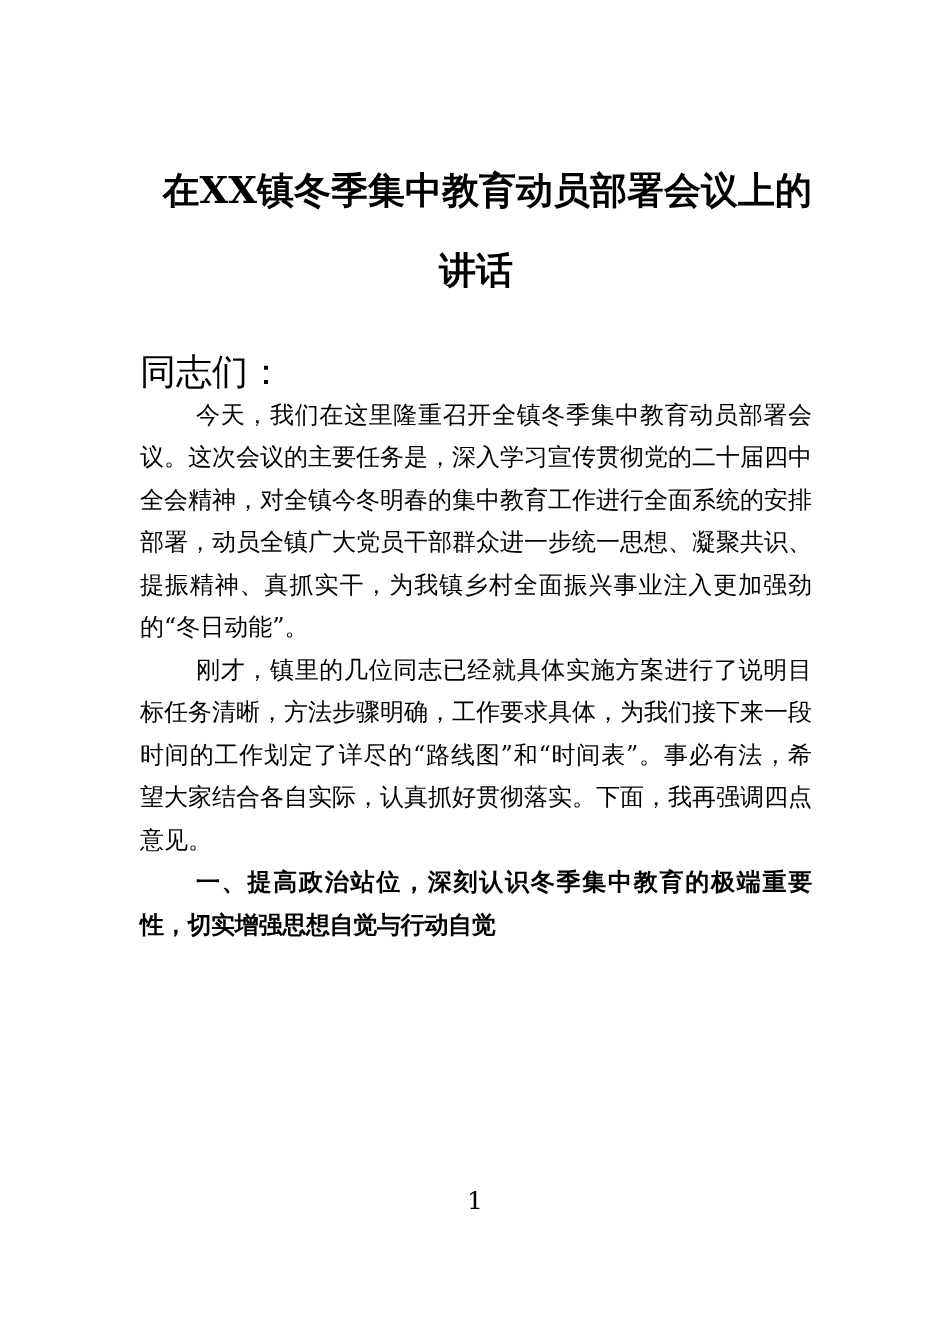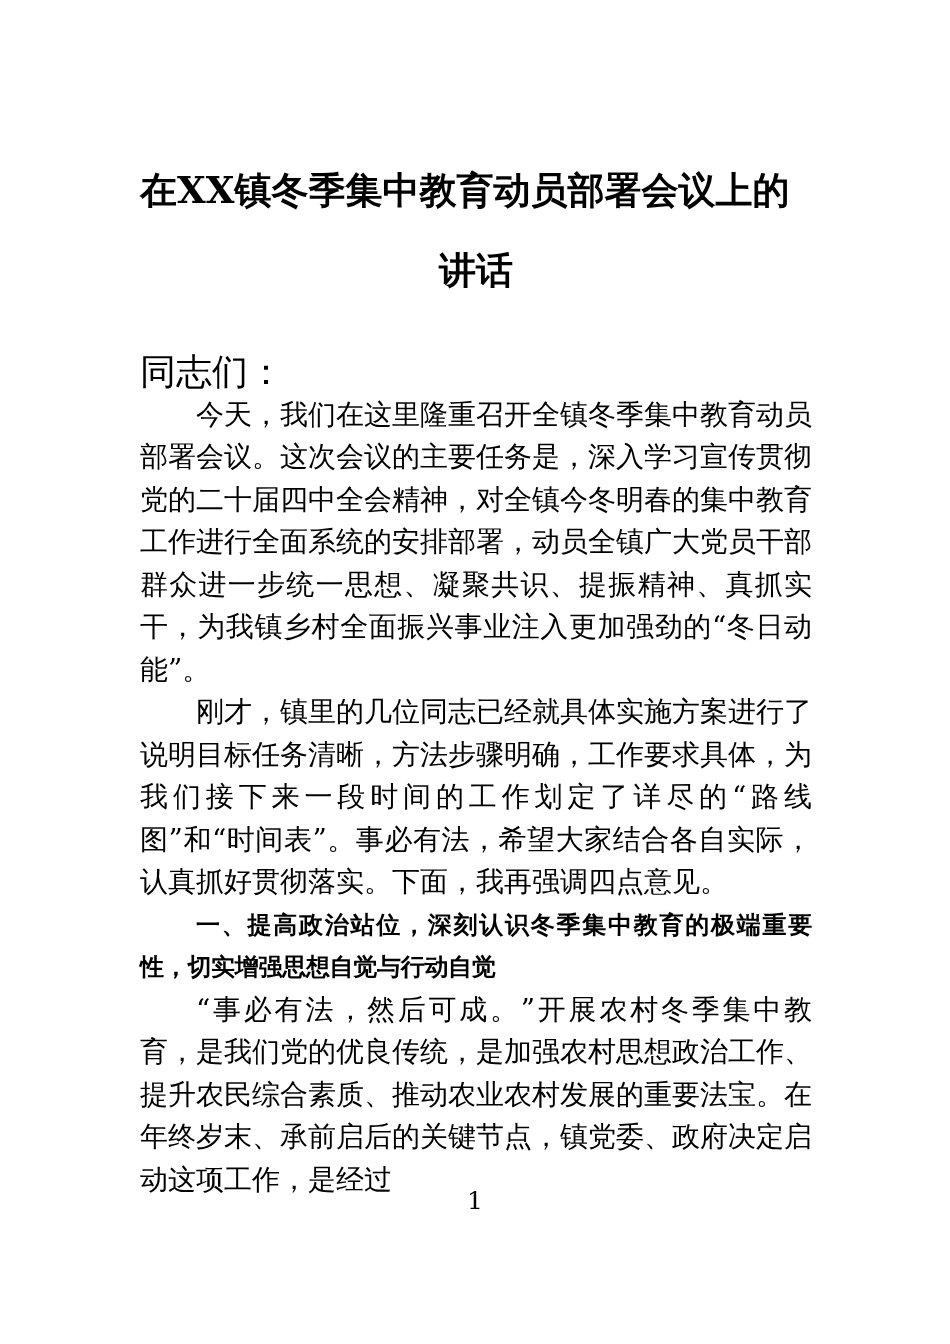--- a/index.html
+++ b/index.html
@@ -33,21 +33,21 @@
   }
 
   
   .doc-title {
     margin: 0;
     padding: 0;
     font-family: "DejaVu Serif", "Liberation Serif", serif;
     font-weight: bold;
     font-size: 37px;
     line-height: 80px;
-    text-align: left;
+    text-align: right;
     letter-spacing: 0px;
     color: #000000;
     padding-top: 150px;
     text-align-last: center;
   }
 
   
   .salutation {
     margin: 0;
     padding: 0;
@@ -59,21 +59,21 @@
     text-justify: inter-character;
     padding-top: 41px;
     font-weight: normal;
   }
 
   
   .body-para {
     margin: 0;
     padding: 0;
     font-family: "DejaVu Serif", "Liberation Serif", serif;
-    font-size: 28px;
+    font-size: 24px;
     line-height: 42.5px;
     color: #000000;
     text-align: justify;
     text-justify: inter-character;
     text-indent: 56px;
     font-weight: normal;
     letter-spacing: 0px;
   }
 
   
@@ -114,19 +114,18 @@
     <h1 class="doc-title">在XX镇冬季集中教育动员部署会议上的讲话</h1>
 
     <p class="salutation">同志们：</p>
 
     <p class="body-para">今天，我们在这里隆重召开全镇冬季集中教育动员部署会议。这次会议的主要任务是，深入学习宣传贯彻党的二十届四中全会精神，对全镇今冬明春的集中教育工作进行全面系统的安排部署，动员全镇广大党员干部群众进一步统一思想、凝聚共识、提振精神、真抓实干，为我镇乡村全面振兴事业注入更加强劲的“冬日动能”。</p>
 
     <p class="body-para">刚才，镇里的几位同志已经就具体实施方案进行了说明目标任务清晰，方法步骤明确，工作要求具体，为我们接下来一段时间的工作划定了详尽的“路线图”和“时间表”。事必有法，希望大家结合各自实际，认真抓好贯彻落实。下面，我再强调四点意见。</p>
 
     <p class="section-heading">一、提高政治站位，深刻认识冬季集中教育的极端重要性，切实增强思想自觉与行动自觉</p>
 
-    <p class="body-para">“事必有法，然后可成。”开展农村冬季集中教育，是我们党的优良传统，是加强农村思想政治工作、提升农民综合素质、推动农业农村发展的重要法宝。在年终岁末、承前启后的关键节点，镇党委、政府决定启动这项工作，是经过</p>
 
   </div>
 
   <div class="page-number">1</div>
 
 </div>
 
 </body></html>

